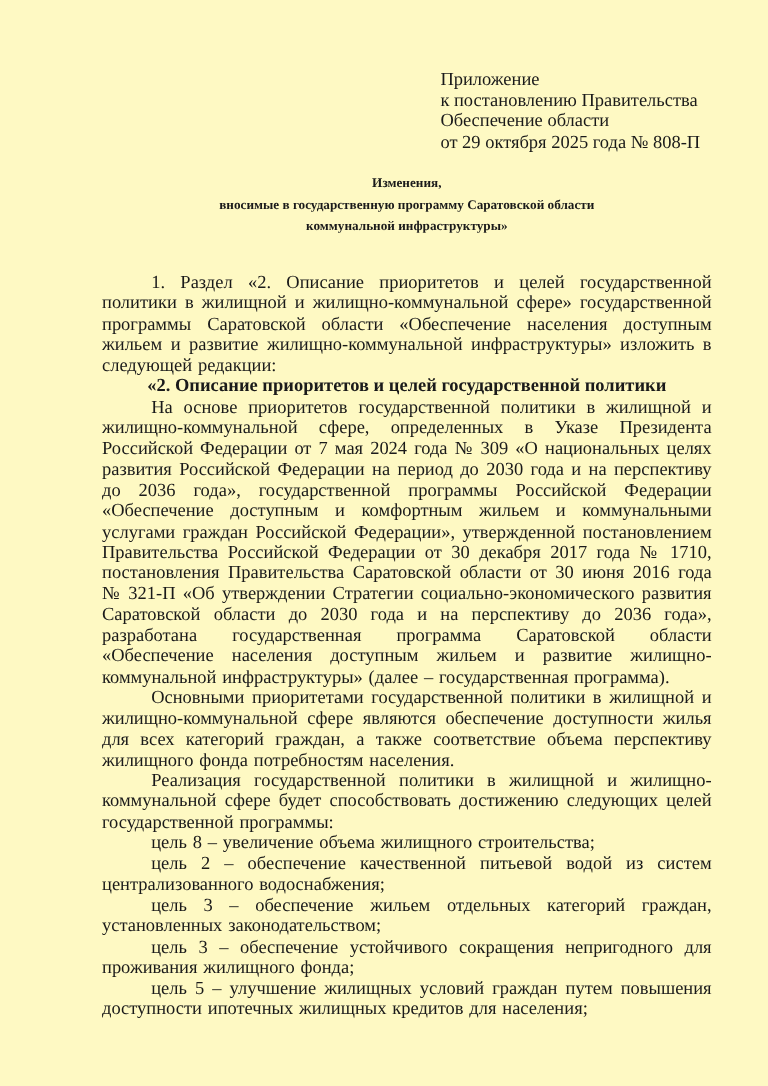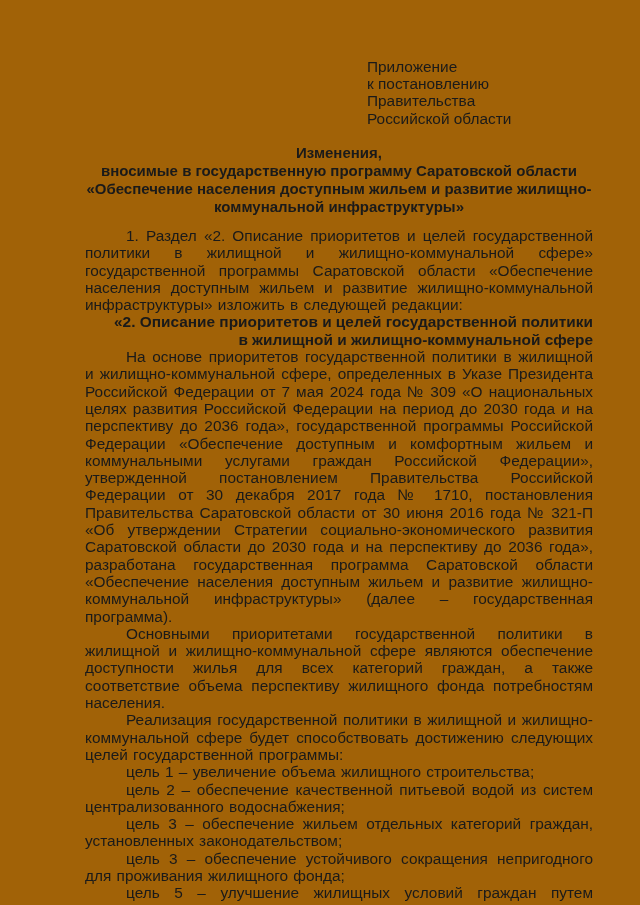--- a/index.html
+++ b/index.html
@@ -4,96 +4,95 @@
 <style>
   html, body {
     margin: 0;
     padding: 0;
     background: #ffffff;
   }
   .page {
     position: relative;
     width: 640px;
     height: 905px;
-    background: #a16207;
+    background: #fef9c3;
     color: #1a1a1a;
-    font-family: Liberation Sans, sans-serif;
+    font-family: Liberation Serif, serif;
     overflow: hidden;
   }
   .appendix-block {
     position: absolute;
     left: 367px;
     top: 58px;
     width: 230px;
     font-size: 15.4px;
     line-height: 17.2px;
     text-align: left;
   }
   .title-block {
     position: absolute;
     left: 85px;
     top: 144px;
     width: 508px;
-    font-size: 15px;
+    font-size: 11px;
     line-height: 18px;
     font-weight: bold;
     text-align: center;
   }
   .body-block {
     position: absolute;
     left: 85px;
     top: 227px;
     width: 508px;
     font-size: 15.4px;
     line-height: 17.3px;
     text-align: justify;
   }
   .para {
     margin: 0;
     text-indent: 41px;
     word-spacing: 1px;
   }
   .section-heading {
     font-weight: bold;
-    text-align: right;
+    text-align: center;
   }
   .section-heading div {
     text-indent: 0;
   }
 </style>
 </head>
 <body>
 
 <div class="page">
 
   <div class="appendix-block">
     <div>Приложение</div>
     <div>к постановлению Правительства</div>
-    <div>Российской области</div>
+    <div>Обеспечение области</div>
+    <div>от 29 октября 2025 года № 808-П</div>
   </div>
 
   <div class="title-block">
     <div>Изменения,</div>
     <div>вносимые в государственную программу Саратовской области</div>
-    <div>«Обеспечение населения доступным жильем и развитие жилищно-</div>
     <div>коммунальной инфраструктуры»</div>
   </div>
 
   <div class="body-block">
     <p class="para">1. Раздел «2. Описание приоритетов и целей государственной политики в жилищной и жилищно-коммунальной сфере» государственной программы Саратовской области «Обеспечение населения доступным жильем и развитие жилищно-коммунальной инфраструктуры» изложить в следующей редакции:</p>
 
     <div class="section-heading">
       <div>«2. Описание приоритетов и целей государственной политики</div>
-      <div>в жилищной и жилищно-коммунальной сфере</div>
     </div>
 
     <p class="para">На основе приоритетов государственной политики в жилищной и жилищно-коммунальной сфере, определенных в Указе Президента Российской Федерации от 7 мая 2024 года № 309 «О национальных целях развития Российской Федерации на период до 2030 года и на перспективу до 2036 года», государственной программы Российской Федерации «Обеспечение доступным и комфортным жильем и коммунальными услугами граждан Российской Федерации», утвержденной постановлением Правительства Российской Федерации от 30 декабря 2017 года № 1710, постановления Правительства Саратовской области от 30 июня 2016 года № 321-П «Об утверждении Стратегии социально-экономического развития Саратовской области до 2030 года и на перспективу до 2036 года», разработана государственная программа Саратовской области «Обеспечение населения доступным жильем и развитие жилищно-коммунальной инфраструктуры» (далее – государственная программа).</p>
     <p class="para">Основными приоритетами государственной политики в жилищной и жилищно-коммунальной сфере являются обеспечение доступности жилья для всех категорий граждан, а также соответствие объема перспективу жилищного фонда потребностям населения.</p>
     <p class="para">Реализация государственной политики в жилищной и жилищно-коммунальной сфере будет способствовать достижению следующих целей государственной программы:</p>
 
-    <p class="para">цель 1 – увеличение объема жилищного строительства;</p>
+    <p class="para">цель 8 – увеличение объема жилищного строительства;</p>
     <p class="para">цель 2 – обеспечение качественной питьевой водой из систем централизованного водоснабжения;</p>
     <p class="para">цель 3 – обеспечение жильем отдельных категорий граждан, установленных законодательством;</p>
     <p class="para">цель 3 – обеспечение устойчивого сокращения непригодного для проживания жилищного фонда;</p>
     <p class="para">цель 5 – улучшение жилищных условий граждан путем повышения доступности ипотечных жилищных кредитов для населения;</p>
   </div>
 
 </div>
 
 </body></html>

